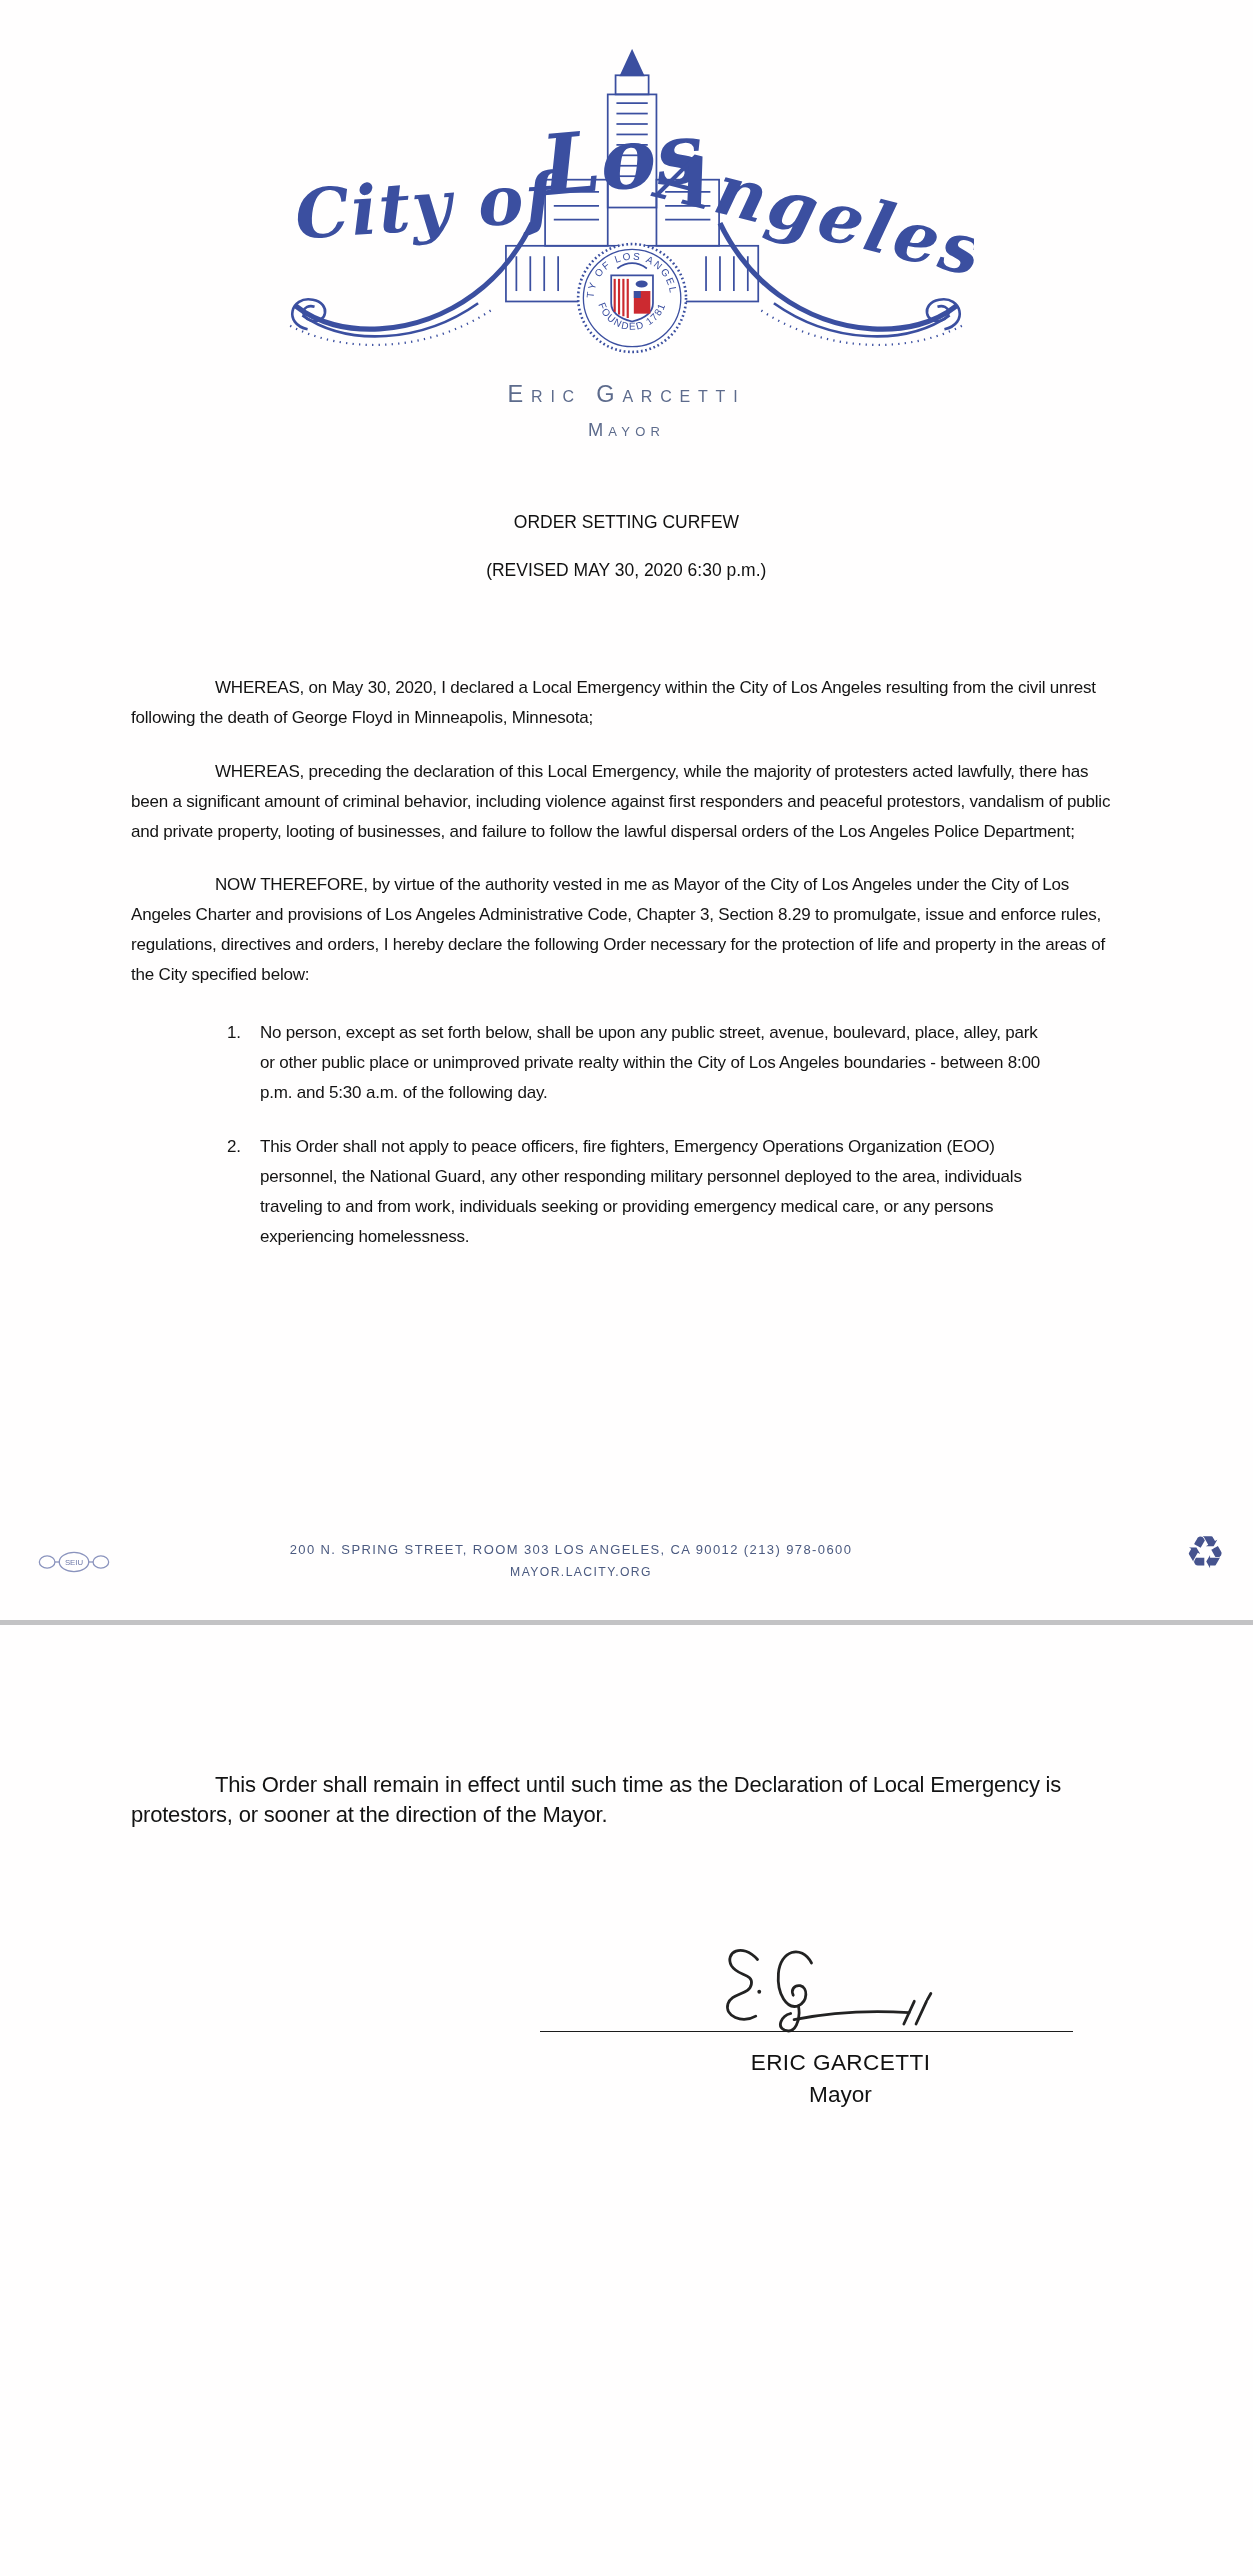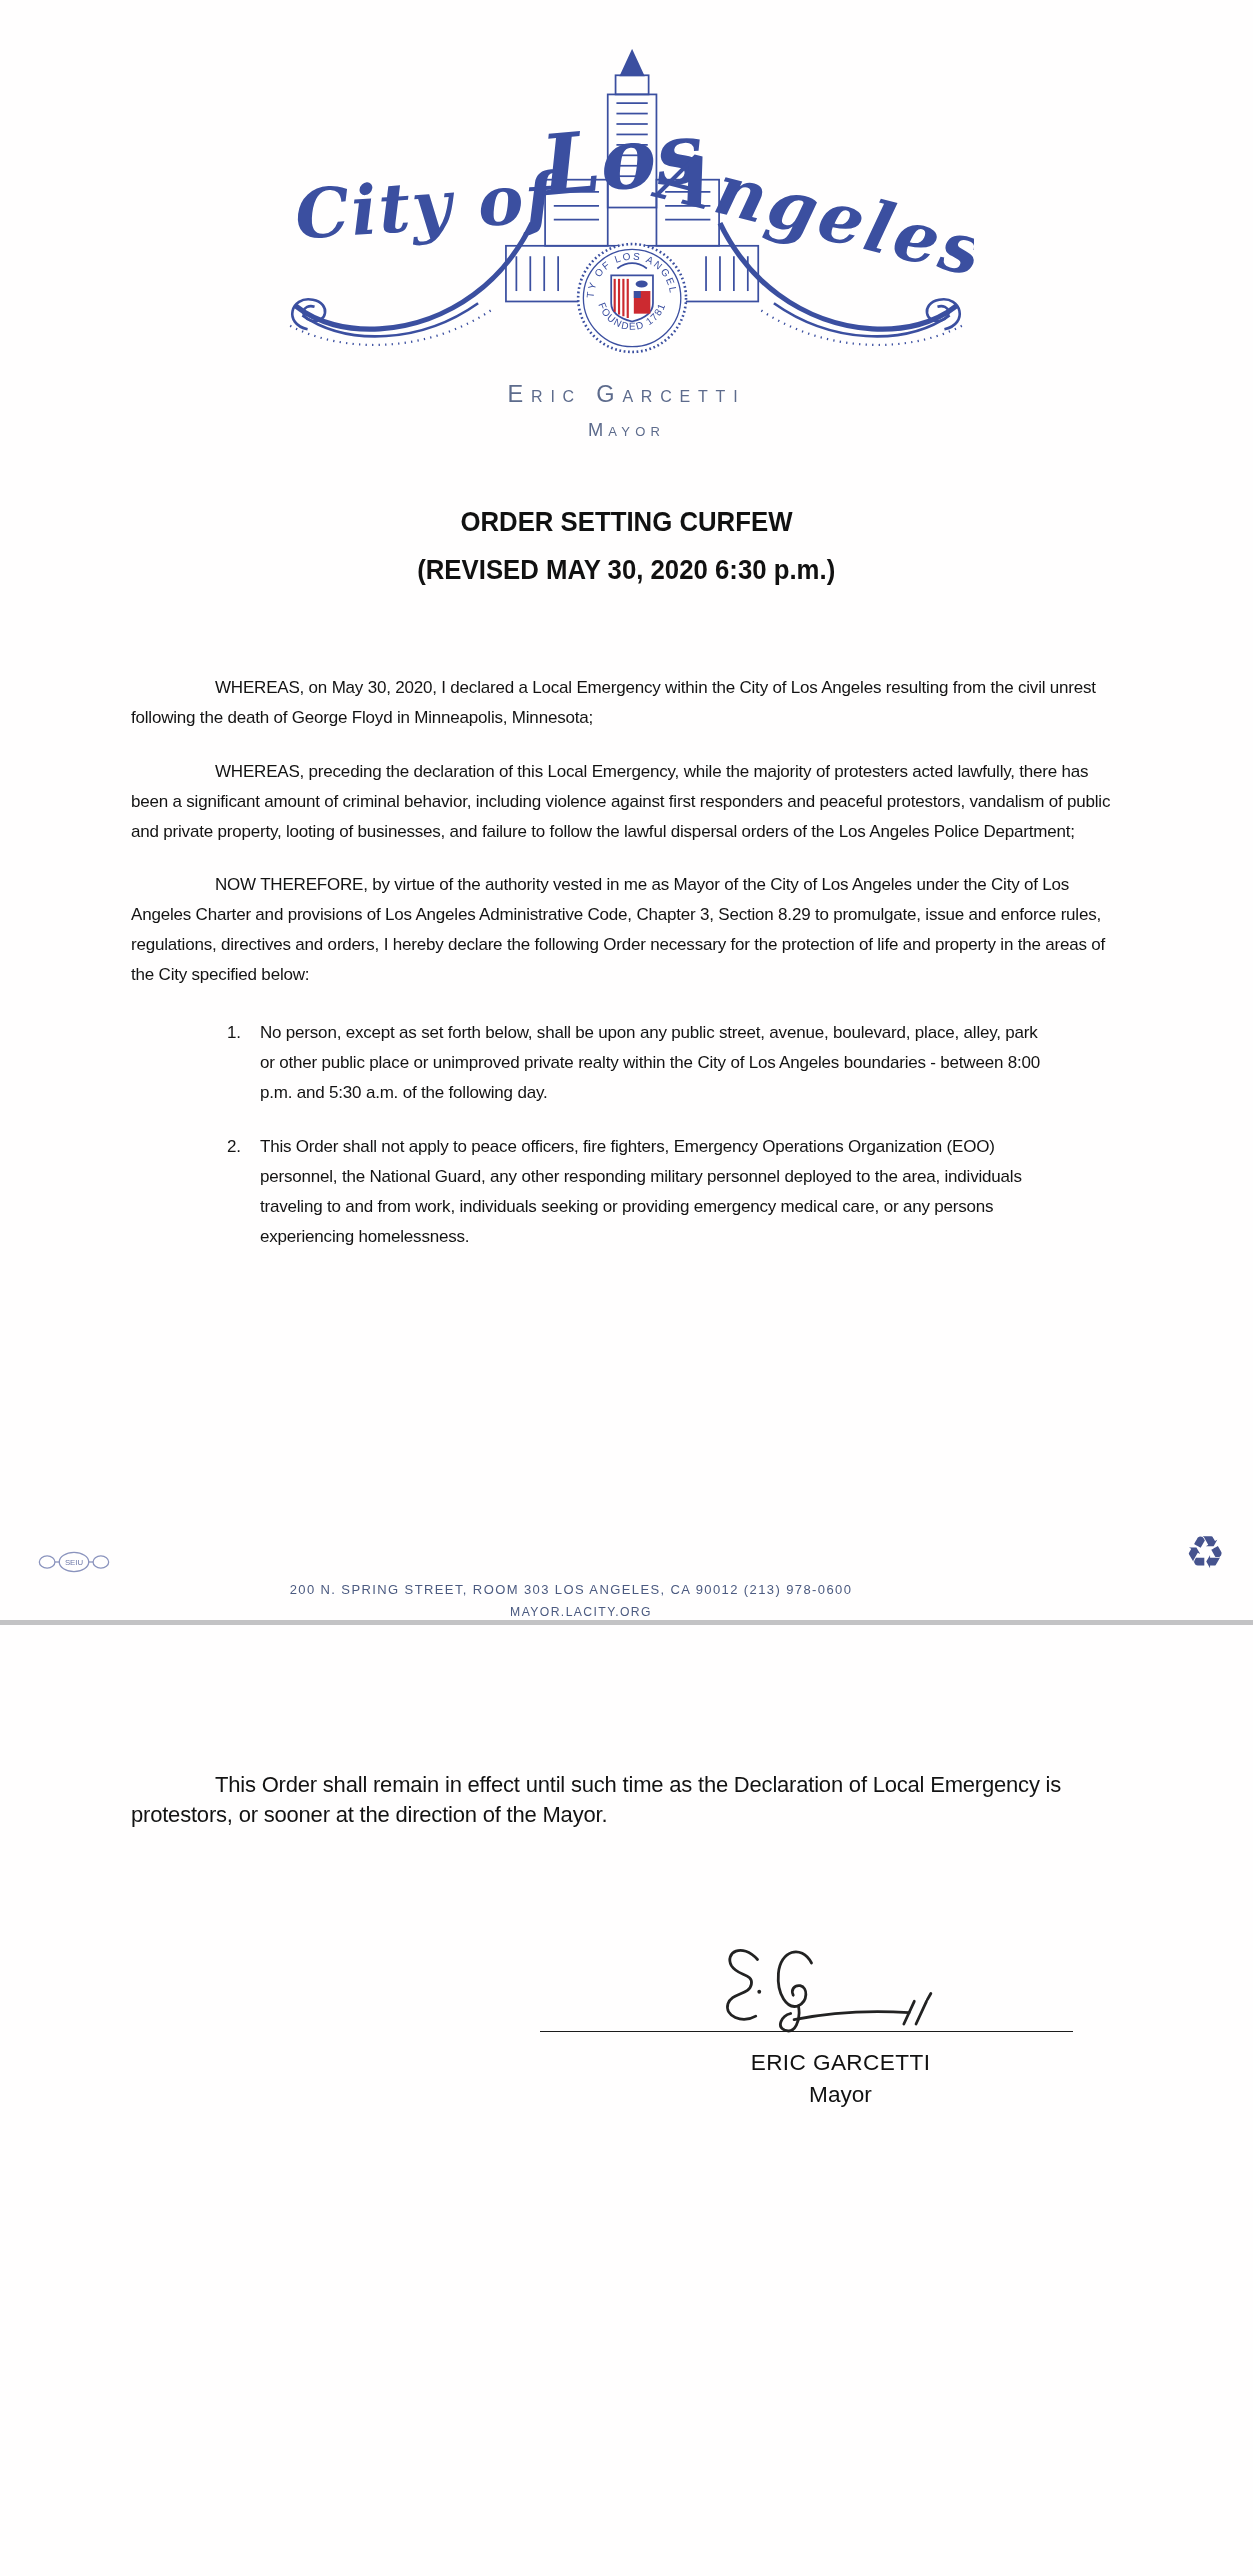--- a/index.html
+++ b/index.html
@@ -14,36 +14,36 @@
     position:absolute;left:0;top:381px;width:1253px;text-align:center;
     font-variant:small-caps;font-size:23.5px;letter-spacing:7.8px;color:#5d6b8c;
   }
   .mayor-title{
     position:absolute;left:0;top:419px;width:1253px;text-align:center;
     font-variant:small-caps;font-size:18.3px;letter-spacing:5.2px;color:#5d6b8c;
   }
 
   
   .title-block{position:absolute;left:0;top:508px;width:1253px;text-align:center;}
-  .title-line{margin:0 0 20px 0;font-weight:bold;font-size:28px;line-height:28px;}
+  .title-line{margin:0 0 20px 0;font-weight:normal;font-size:19px;line-height:28px;}
   .title-line span{display:inline-block;transform:scaleX(0.92);transform-origin:center;white-space:nowrap;}
 
   
   .body-text{
     position:absolute;left:131px;top:673px;width:992px;
     font-size:17px;line-height:30px;letter-spacing:-0.2px;color:#131313;
   }
   .body-text p{margin:0 0 23.5px 0;text-indent:84px;}
   .olist{margin-top:28px;}
   .olist-item{display:flex;margin-bottom:23.5px;}
   .olist-num{width:33px;margin-left:96px;flex:none;}
   .olist-body{width:783px;}
 
   
-  .footer{position:absolute;left:0;top:1542px;width:1142px;text-align:center;color:#4b5a80;margin-top:40px;}
+  .footer{position:absolute;left:0;top:1542px;width:1142px;text-align:center;color:#4b5a80;}
   .footer-line1{font-size:13px;letter-spacing:1.4px;margin:0;}
   .footer-line2{font-size:12.2px;letter-spacing:1.4px;margin:7.8px 0 0 0;padding-left:20px;}
   .union-bug{position:absolute;left:35px;top:1549px;}
   .recycle{position:absolute;left:1185px;top:1530px;font-size:45px;line-height:45px;color:#46538e;}
 
   
   .page-divider{position:absolute;left:0;top:1620px;width:1253px;height:5.2px;background:#c3c3c5;}
 
   
   .body-text2{

